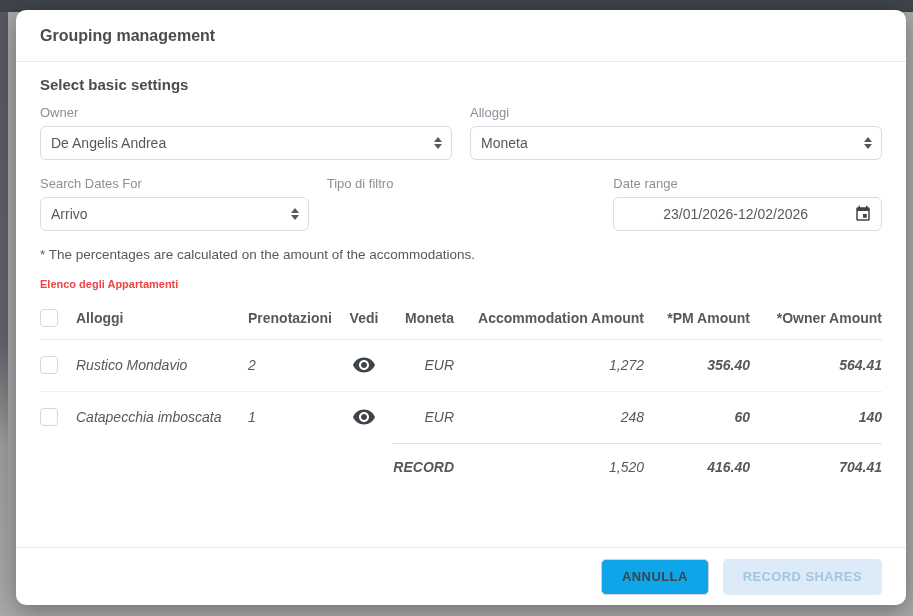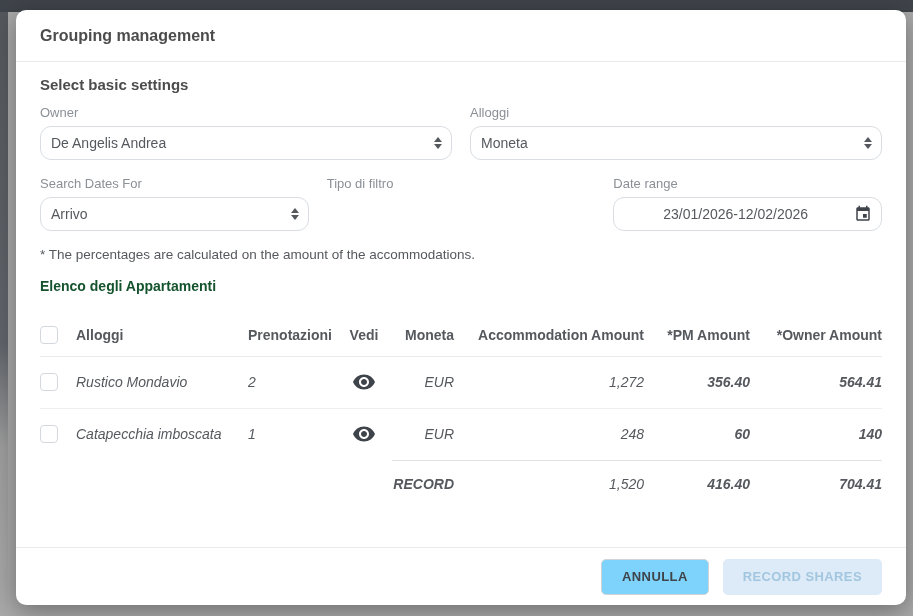--- a/index.html
+++ b/index.html
@@ -31,38 +31,38 @@
     border-bottom: 1px solid #e9e9e9;
   }
   .modal-title { font-size: 16px; font-weight: 600; color: #4c4c4c; }
   .modal-body { flex: 1; padding: 14px 24px 0 24px; }
   .section-heading { font-size: 15px; font-weight: 700; color: #4c4c4c; margin-bottom: 12px; }
   .form-row { display: flex; gap: 18px; margin-bottom: 16px; justify-content: center; }
   .form-field { flex: 1; }
   .field-label { display: block; font-size: 13px; color: #8a9096; margin-bottom: 6px; }
   .select-box, .date-box {
     position: relative; height: 34px; background: #fff;
-    border: 1px solid #d9dde1; border-radius: 11px;
+    border: 1px solid #d9dde1; border-radius: 6px;
     display: flex; align-items: center;
     font-size: 14px; color: #55595e;
     cursor: pointer;
   }
   .select-box { padding: 0 26px 0 10px; }
   .select-value { flex: 1; white-space: nowrap; overflow: hidden; }
   .spinner {
     position: absolute; right: 9px; top: 50%; transform: translateY(-50%);
     display: flex; flex-direction: column; align-items: center; gap: 2px;
   }
   .tri-up { width: 0; height: 0; border-left: 4px solid transparent; border-right: 4px solid transparent; border-bottom: 5px solid #55595e; }
   .tri-down { width: 0; height: 0; border-left: 4px solid transparent; border-right: 4px solid transparent; border-top: 5px solid #55595e; }
   .date-box { padding: 0 34px 0 10px; }
   .date-value { flex: 1; text-align: center; }
   .cal-icon { position: absolute; right: 9px; top: 50%; transform: translateY(-50%); display: flex; }
   .note { font-size: 13.5px; color: #55595e; margin: 2px 0 16px 0; }
-  .apartments-heading { font-size: 14px; font-weight: 700; color: #14532d; margin-bottom: 20px; }
+  .apartments-heading { font-size: 11px; font-weight: 700; color: #ef4444; margin-bottom: 7px; }
   table.apt-table { width: 100%; border-collapse: collapse; table-layout: fixed; }
   .apt-table th {
     font-size: 14px; font-weight: 600; color: #55595e;
     height: 42px; border-bottom: 1px solid #e9e9e9; vertical-align: middle;
   }
   .apt-table td { font-size: 14px; color: #55595e; height: 52px; vertical-align: middle; font-style: italic; }
   .col-check { width: 36px; }
   .col-alloggi { width: 172px; }
   .col-pren { width: 88px; }
   .col-vedi { width: 56px; }
@@ -81,21 +81,21 @@
     display: inline-block; width: 18px; height: 18px;
     border: 1px solid #d4d8dc; border-radius: 4px; background: #fff;
     cursor: pointer; vertical-align: middle;
   }
   .eye-btn { display: inline-flex; cursor: pointer; vertical-align: middle; }
   .modal-footer {
     flex: none; height: 58px; border-top: 1px solid #e9e9e9;
     padding: 0 24px; display: flex; align-items: center; justify-content: flex-end; gap: 14px;
   }
   .btn { height: 36px; border-radius: 5px; font-size: 13px; font-weight: 700; letter-spacing: 0.4px; font-family: inherit; }
-  .btn-cancel { background: #7dd3fc; border: 1px solid #d0d4d8; color: #3f444a; padding: 0 20px; cursor: pointer; }
+  .btn-cancel { background: #0ea5e9; border: 1px solid #d0d4d8; color: #3f444a; padding: 0 20px; cursor: pointer; }
   .btn-submit { background: #dcebf7; border: none; color: #a3c6e0; padding: 0 20px; cursor: default; }
 </style>
 </head>
 <body>
 
 <div class="navbar"></div>
 <div class="side-strip"></div>
 
 <div class="modal">
 

